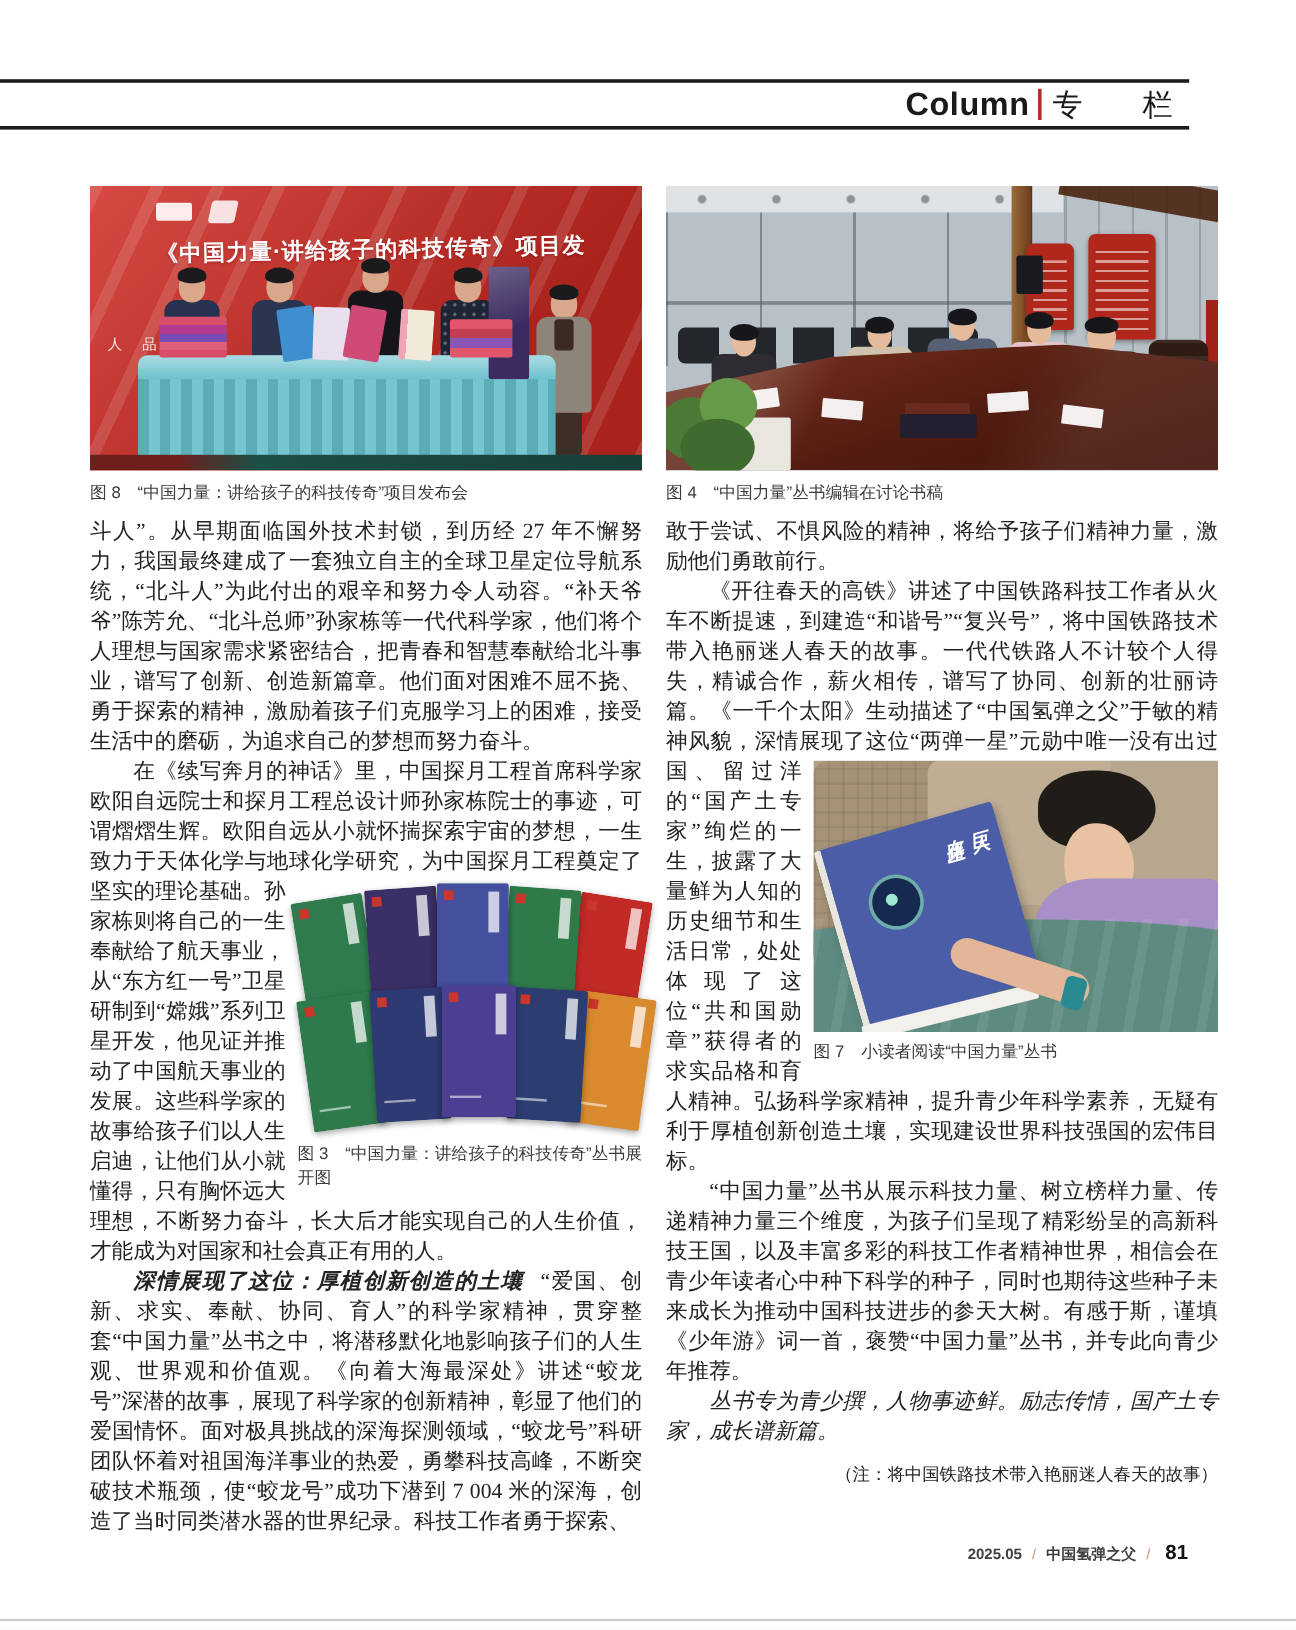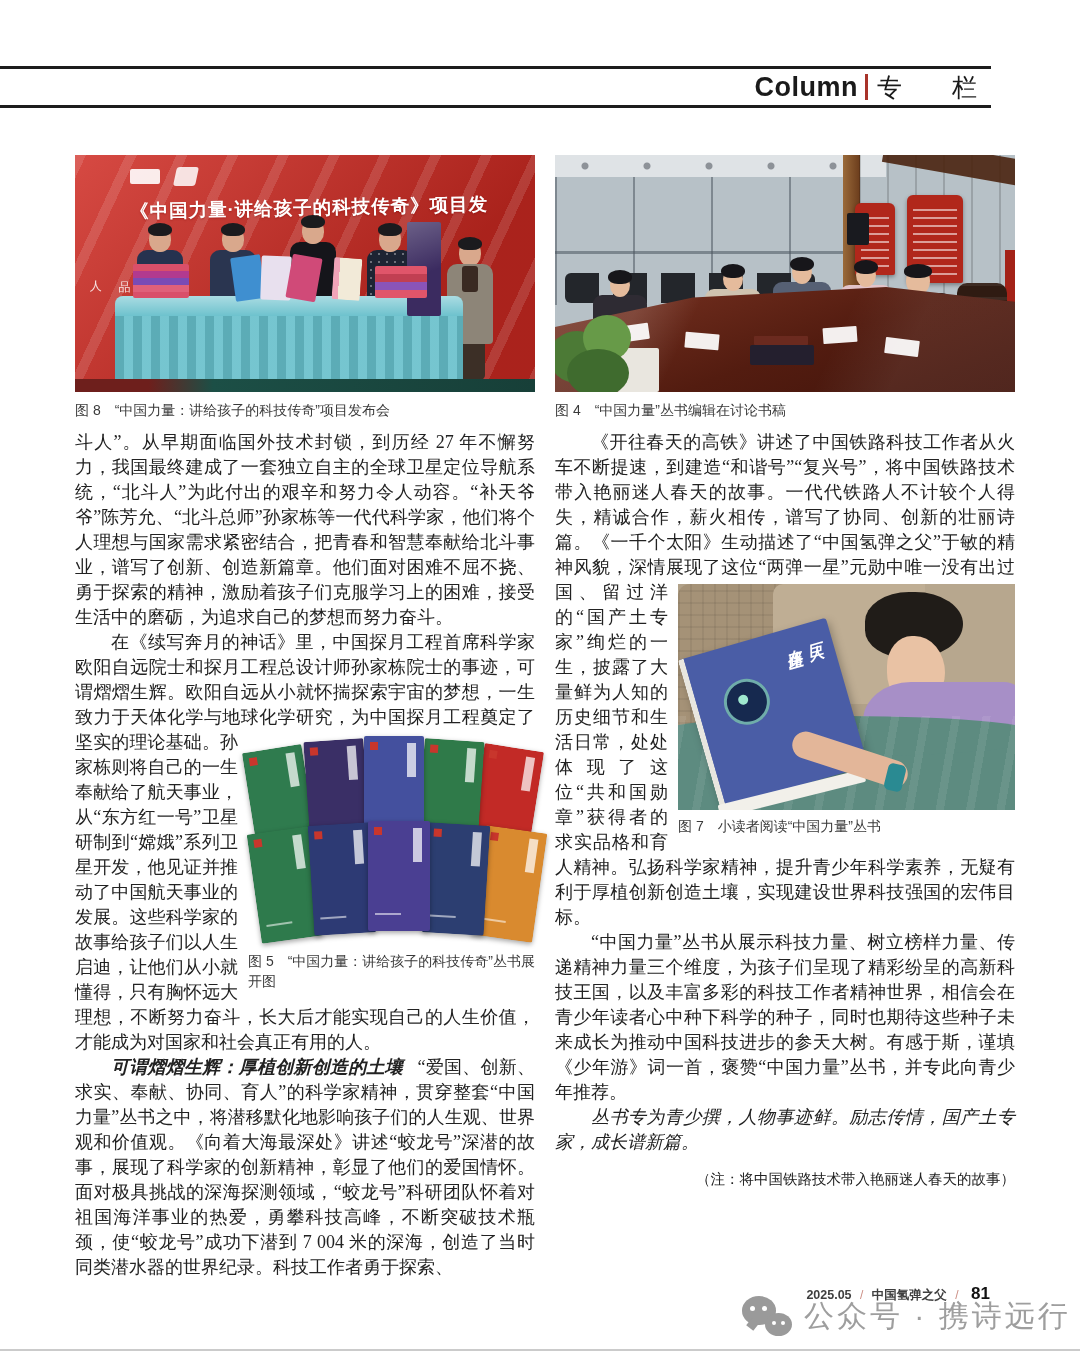--- a/index.html
+++ b/index.html
@@ -292,29 +292,30 @@
             <i class="cov ct1" style="background-color: rgb(58, 47, 102);"></i>
             <i class="cov ct2" style="background-color: rgb(68, 80, 158);"></i>
             <i class="cov ct3" style="background-color: rgb(47, 122, 73);"></i>
             <i class="cov ct4" style="background-color: rgb(194, 42, 38);"></i>
             <i class="cov cb cb0" style="background-color: rgb(46, 122, 76);"></i>
             <i class="cov cb cb1" style="background-color: rgb(45, 58, 116);"></i>
             <i class="cov cb cb2" style="background-color: rgb(74, 63, 146);"></i>
             <i class="cov cb cb3" style="background-color: rgb(44, 62, 113);"></i>
             <i class="cov cb cb4" style="background-color: rgb(217, 138, 47);"></i>
           </span>
-          <span class="caption fig3cap">图 5　“中国力量：讲给孩子的科技传奇”丛书展开图</span>
+          <span class="caption fig3cap">图 3　“中国力量：讲给孩子的科技传奇”丛书展开图</span>
         </span><span>理论基础。孙家栋则将自己的一生奉献给了航天事业，从“东方红一号”卫星研制到“嫦娥”系列卫星开发，他见证并推动了中国航天事业的发展。这些科学家的故事给孩子们以人生启迪，让他们从小就懂得，只有胸怀远大理想，不断努力奋斗，长大后才能实现自己的人生价值，才能成为对国家和社会真正有用的人。</span>
     </p>
     <p class="body-p indent">
-      <b class="lead">可谓熠熠生辉：厚植创新创造的土壤</b><span>“爱国、创新、求实、奉献、协同、育人”的科学家精神，贯穿整套“中国力量”丛书之中，将潜移默化地影响孩子们的人生观、世界观和价值观。《向着大海最深处》讲述“蛟龙号”深潜的故事，展现了科学家的创新精神，彰显了他们的爱国情怀。面对极具挑战的深海探测领域，“蛟龙号”科研团队怀着对祖国海洋事业的热爱，勇攀科技高峰，不断突破技术瓶颈，使“蛟龙号”成功下潜到 7 004 米的深海，创造了当时同类潜水器的世界纪录。科技工作者勇于探索、</span>
+      <b class="lead">深情展现了这位：厚植创新创造的土壤</b><span>“爱国、创新、求实、奉献、协同、育人”的科学家精神，贯穿整套“中国力量”丛书之中，将潜移默化地影响孩子们的人生观、世界观和价值观。《向着大海最深处》讲述“蛟龙号”深潜的故事，展现了科学家的创新精神，彰显了他们的爱国情怀。面对极具挑战的深海探测领域，“蛟龙号”科研团队怀着对祖国海洋事业的热爱，勇攀科技高峰，不断突破技术瓶颈，使“蛟龙号”成功下潜到 7 004 米的深海，创造了当时同类潜水器的世界纪录。科技工作者勇于探索、</span>
     </p>
   </div>
 
   <div class="col col-right">
+    <p class="body-p"><span>敢于尝试、不惧风险的精神，将给予孩子们精神力量，激励他们勇敢前行。</span></p>
     <p class="body-p indent">
       <span>《开往春天的高铁》讲述了中国铁路科技工作者从火车不断提速，到建造“和谐号”“复兴号”，将中国铁路技术带入艳丽迷人春天的故事。一代代铁路人不计较个人得失，精诚合作，薪火相传，谱写了协同、创新的壮丽诗篇。《一千个太阳》生动描述了“中国氢弹之父”于敏的精神风貌，深情展现了这位“两弹一星”元勋中唯一没有出过国、留</span><span class="fig5">
           <span class="fig5-art">
             <i class="f5-cush1"></i>
             <i class="f5-cush2"></i>
             <i class="f5-arm"></i>
             <i class="f5-hair"></i>
             <i class="f5-face"></i>
             <i class="f5-shirt" style="background-color: rgb(167, 143, 199);"></i>
             <i class="f5-blanket" style="background-color: rgb(93, 139, 128);"></i>
@@ -335,22 +336,15 @@
   </div>
 
   <div class="footer">
     <span class="f-issue">2025.05</span>
     <span class="f-slash" style="color: rgb(204, 143, 133);">/</span>
     <span class="f-journal">中国氢弹之父</span>
     <span class="f-slash" style="color: rgb(204, 143, 133);">/</span>
     <span class="f-page">81</span>
   </div>
 
-  <div class="watermark">
-    <span class="wx-icon">
-        <i class="b1"></i>
-        <i class="b2"></i>
-      </span>
-    <span class="wx-text" style="color: rgb(158, 158, 158);">公众号 · 携诗远行</span>
-  </div>
 
   <div class="bottom-edge"></div>
 </div>
 
 </body></html>

